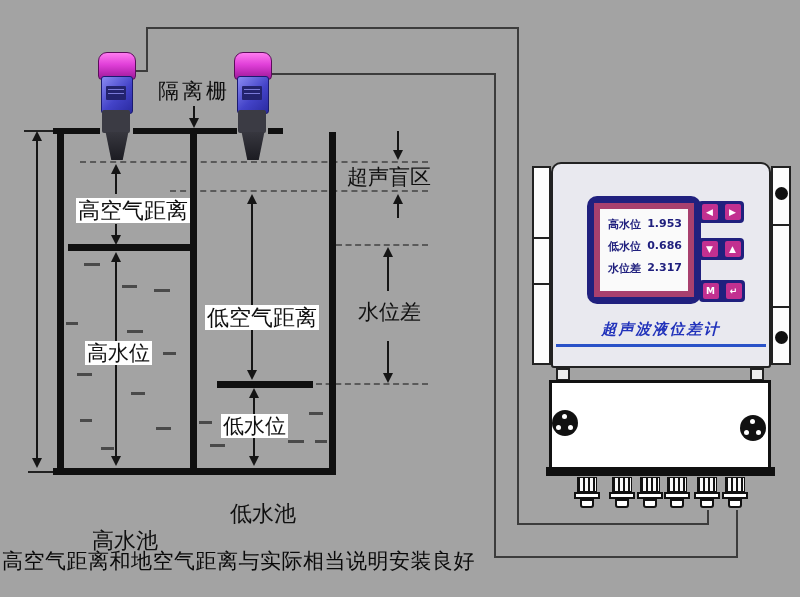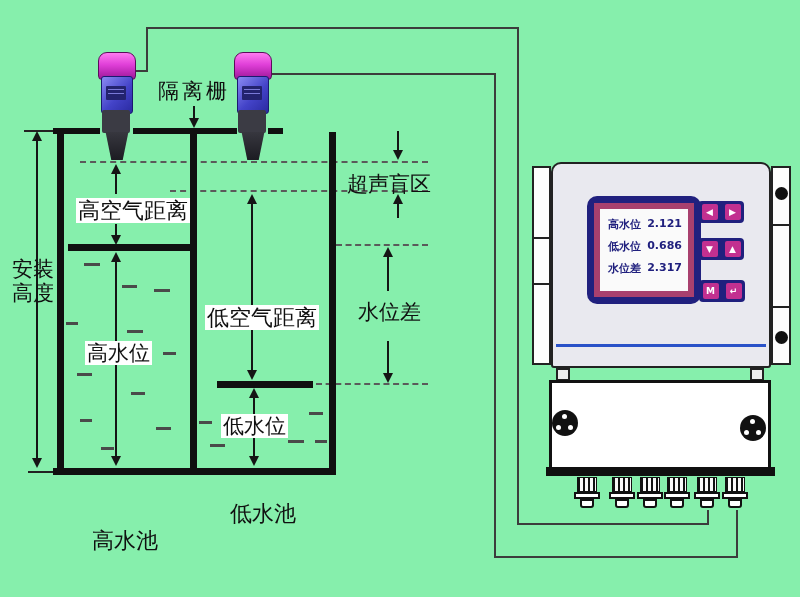--- a/index.html
+++ b/index.html
@@ -1,16 +1,16 @@
 <!DOCTYPE html>
 <html><head>
 <meta charset="utf-8">
 <style>
   html,body{margin:0;padding:0;background:#fff;}
-  #stage{position:relative;width:800px;height:597px;background:#86efac;overflow:hidden;
+  #stage{position:relative;width:800px;height:597px;background:#a3a3a3;overflow:hidden;
          font-family:"DejaVu Sans",sans-serif;color:#111;}
   .blk{position:absolute;background:#101010;z-index:5;}
   .dash{position:absolute;border-top:2px dashed #5a5a5a;z-index:1;}
   .vline{position:absolute;width:2px;background:#151515;z-index:2;}
   .tri{position:absolute;width:0;height:0;z-index:2;}
   .tri.up{border-left:5px solid transparent;border-right:5px solid transparent;border-bottom:10px solid #151515;}
   .tri.down{border-left:5px solid transparent;border-right:5px solid transparent;border-top:10px solid #151515;}
   .lbl{position:absolute;white-space:nowrap;color:#101010;z-index:3;line-height:1.15;}
   .bgw{background:#fff;padding:0 2px;z-index:6;}
   .wdash{position:absolute;height:3px;background:#4a4a4a;z-index:2;}
@@ -146,26 +146,22 @@
   <div class="vline" style="left:387px;top:251px;height:40px;"></div>
   <div class="tri up" style="left:383px;top:247px;"></div>
   <div class="vline" style="left:387px;top:341px;height:36px;"></div>
   <div class="tri down" style="left:383px;top:373px;"></div>
 
   <div class="lbl f21" style="left:158px;top:79px;letter-spacing:3px;">隔离栅</div>
   <div class="lbl f23 bgw" style="left:205px;top:305px;">低空气距离</div>
   <div class="lbl f23 bgw" style="left:76px;top:198px;">高空气距离</div>
   <div class="lbl f21 bgw" style="left:85px;top:341px;">高水位</div>
   <div class="lbl f21 bgw" style="left:221px;top:414px;">低水位</div>
-  <div class="lbl f21" style="left:347px;top:172px;">超声盲区</div>
+  <div class="lbl f21" style="left:347px;top:165px;">超声盲区</div>
   <div class="lbl f21" style="left:358px;top:300px;">水位差</div>
-  <div class="lbl f21" style="left:12px;top:257px;">
-    <span style="display:block">安装</span>
-    <span style="display:block">高度</span>
-  </div>
   <div class="lbl f22" style="left:92px;top:528px;">高水池</div>
   <div class="lbl f22" style="left:230px;top:501px;">低水池</div>
 
   <div>
     <div class="cap" style="left:98px;top:52px;width:36px;height:26px;"></div>
     <div class="sbody" style="left:101px;top:76px;width:30px;height:36px;"></div>
     <div class="slabel" style="left:106px;top:86px;width:20px;height:14px;">
         <i></i>
         <i></i>
       </div>
@@ -193,21 +189,21 @@
   <div class="screw-sm" style="left:775px;top:187px;width:13px;height:13px;"></div>
   <div class="screw-sm" style="left:775px;top:331px;width:13px;height:13px;"></div>
 
   <div class="panel" style="left:551px;top:162px;width:220px;height:206px;"></div>
 
   <div class="lcd-frame" style="left:587px;top:196px;width:114px;height:108px;"></div>
   <div class="lcd-ring" style="left:594px;top:203px;width:100px;height:94px;"></div>
   <div class="lcd" style="left:600px;top:209px;width:88px;height:82px;">
     <div class="srow">
       <span>高水位</span>
-      <span>2.121</span>
+      <span>1.953</span>
     </div>
     <div class="srow">
       <span>低水位</span>
       <span>0.686</span>
     </div>
     <div class="srow">
       <span>水位差</span>
       <span>2.317</span>
     </div>
   </div>
@@ -218,20 +214,21 @@
   </div>
   <div class="krow" style="left:698px;top:238px;width:46px;height:22px;">
     <span class="key">▼</span>
     <span class="key">▲</span>
   </div>
   <div class="krow" style="left:699px;top:280px;width:46px;height:22px;">
     <span class="key">M</span>
     <span class="key">↵</span>
   </div>
 
+  <div class="title-blue" style="left:553px;top:320px;width:216px;">超声波液位差计</div>
   <div class="accent" style="left:556px;top:344px;width:210px;height:3px;"></div>
 
   <div class="tab" style="left:556px;top:368px;width:14px;height:13px;"></div>
   <div class="tab" style="left:750px;top:368px;width:14px;height:13px;"></div>
 
   <div class="tbox" style="left:549px;top:380px;width:222px;height:92px;"></div>
   <div class="blk" style="left:546px;top:467px;width:229px;height:9px;z-index:5;"></div>
   <div class="screw" style="left:552px;top:410px;width:26px;height:26px;">
     <span class="dot" style="left:10px;top:4px;"></span>
       <span class="dot" style="left:4px;top:15px;"></span>
@@ -267,14 +264,15 @@
       <div class="c-thread"></div>
       <div class="c-nut"></div>
       <div class="c-tip"></div>
     </div>
   <div class="conn" style="left:725px;top:477px;width:20px;height:32px;">
       <div class="c-thread"></div>
       <div class="c-nut"></div>
       <div class="c-tip"></div>
     </div>
 
+  <div class="caption" style="left:2px;top:547px;">高空气距离和地空气距离与实际相当说明安装良好</div>
 
 </div>
 
 </body></html>

